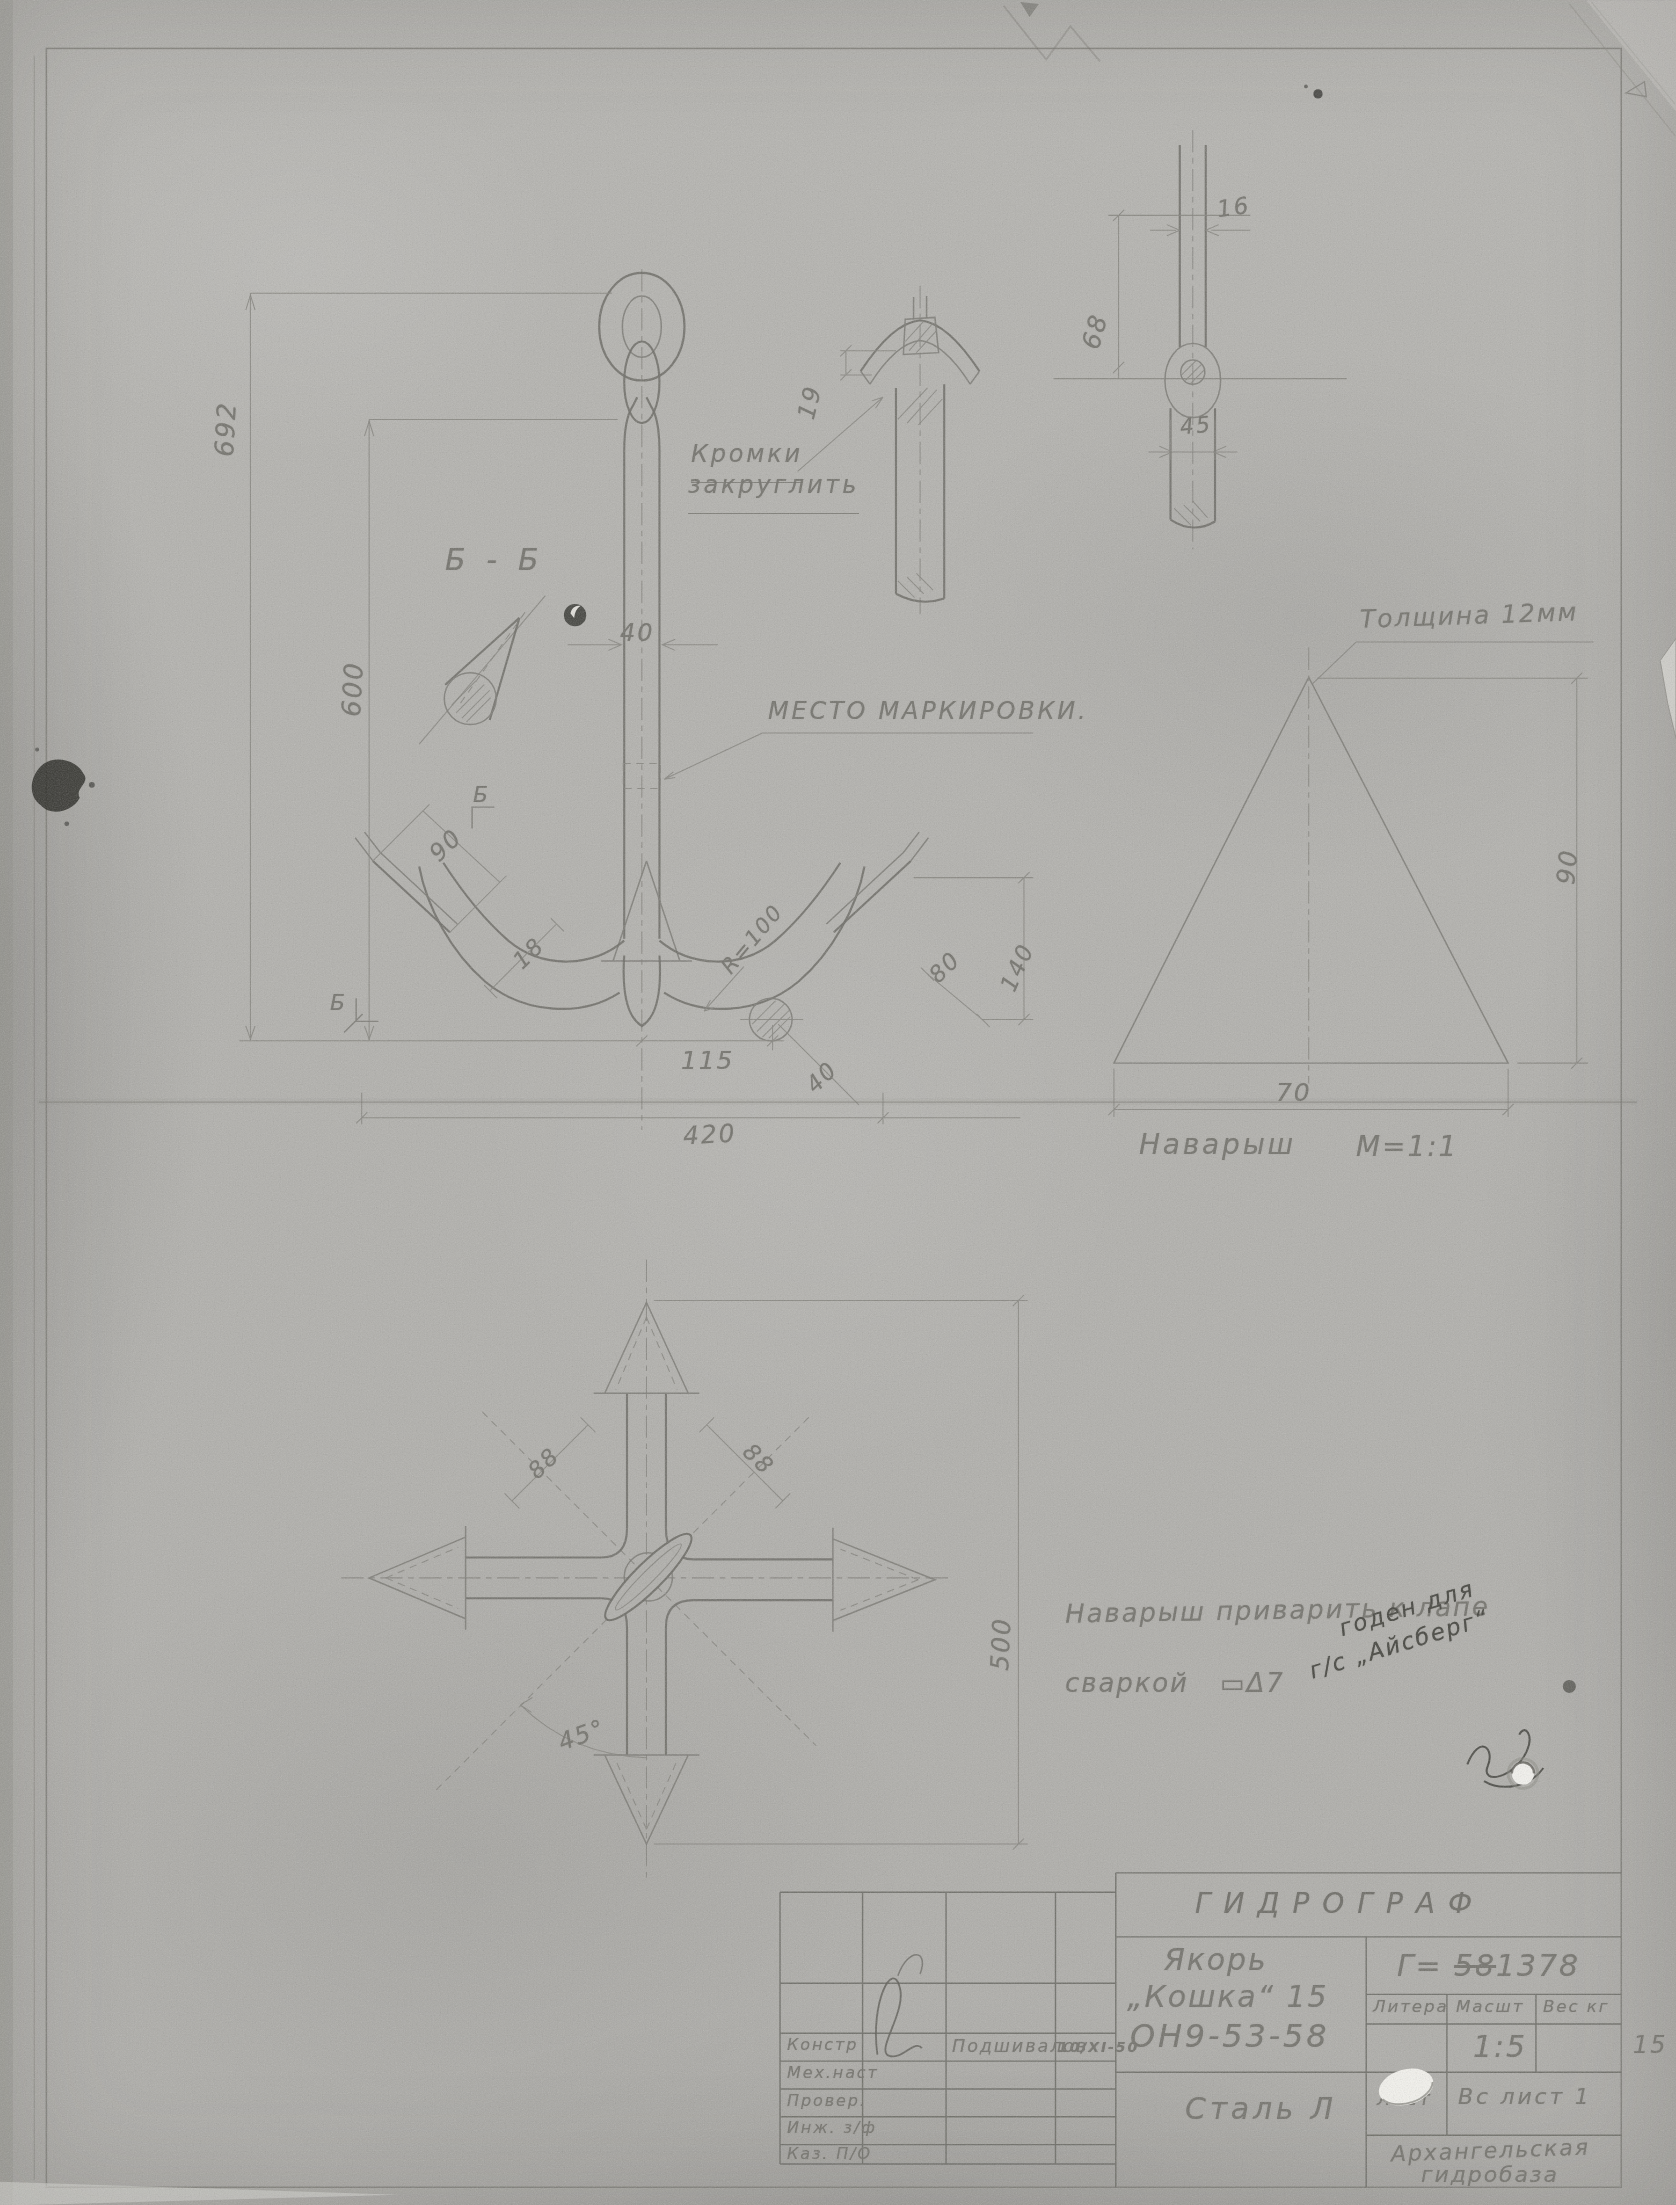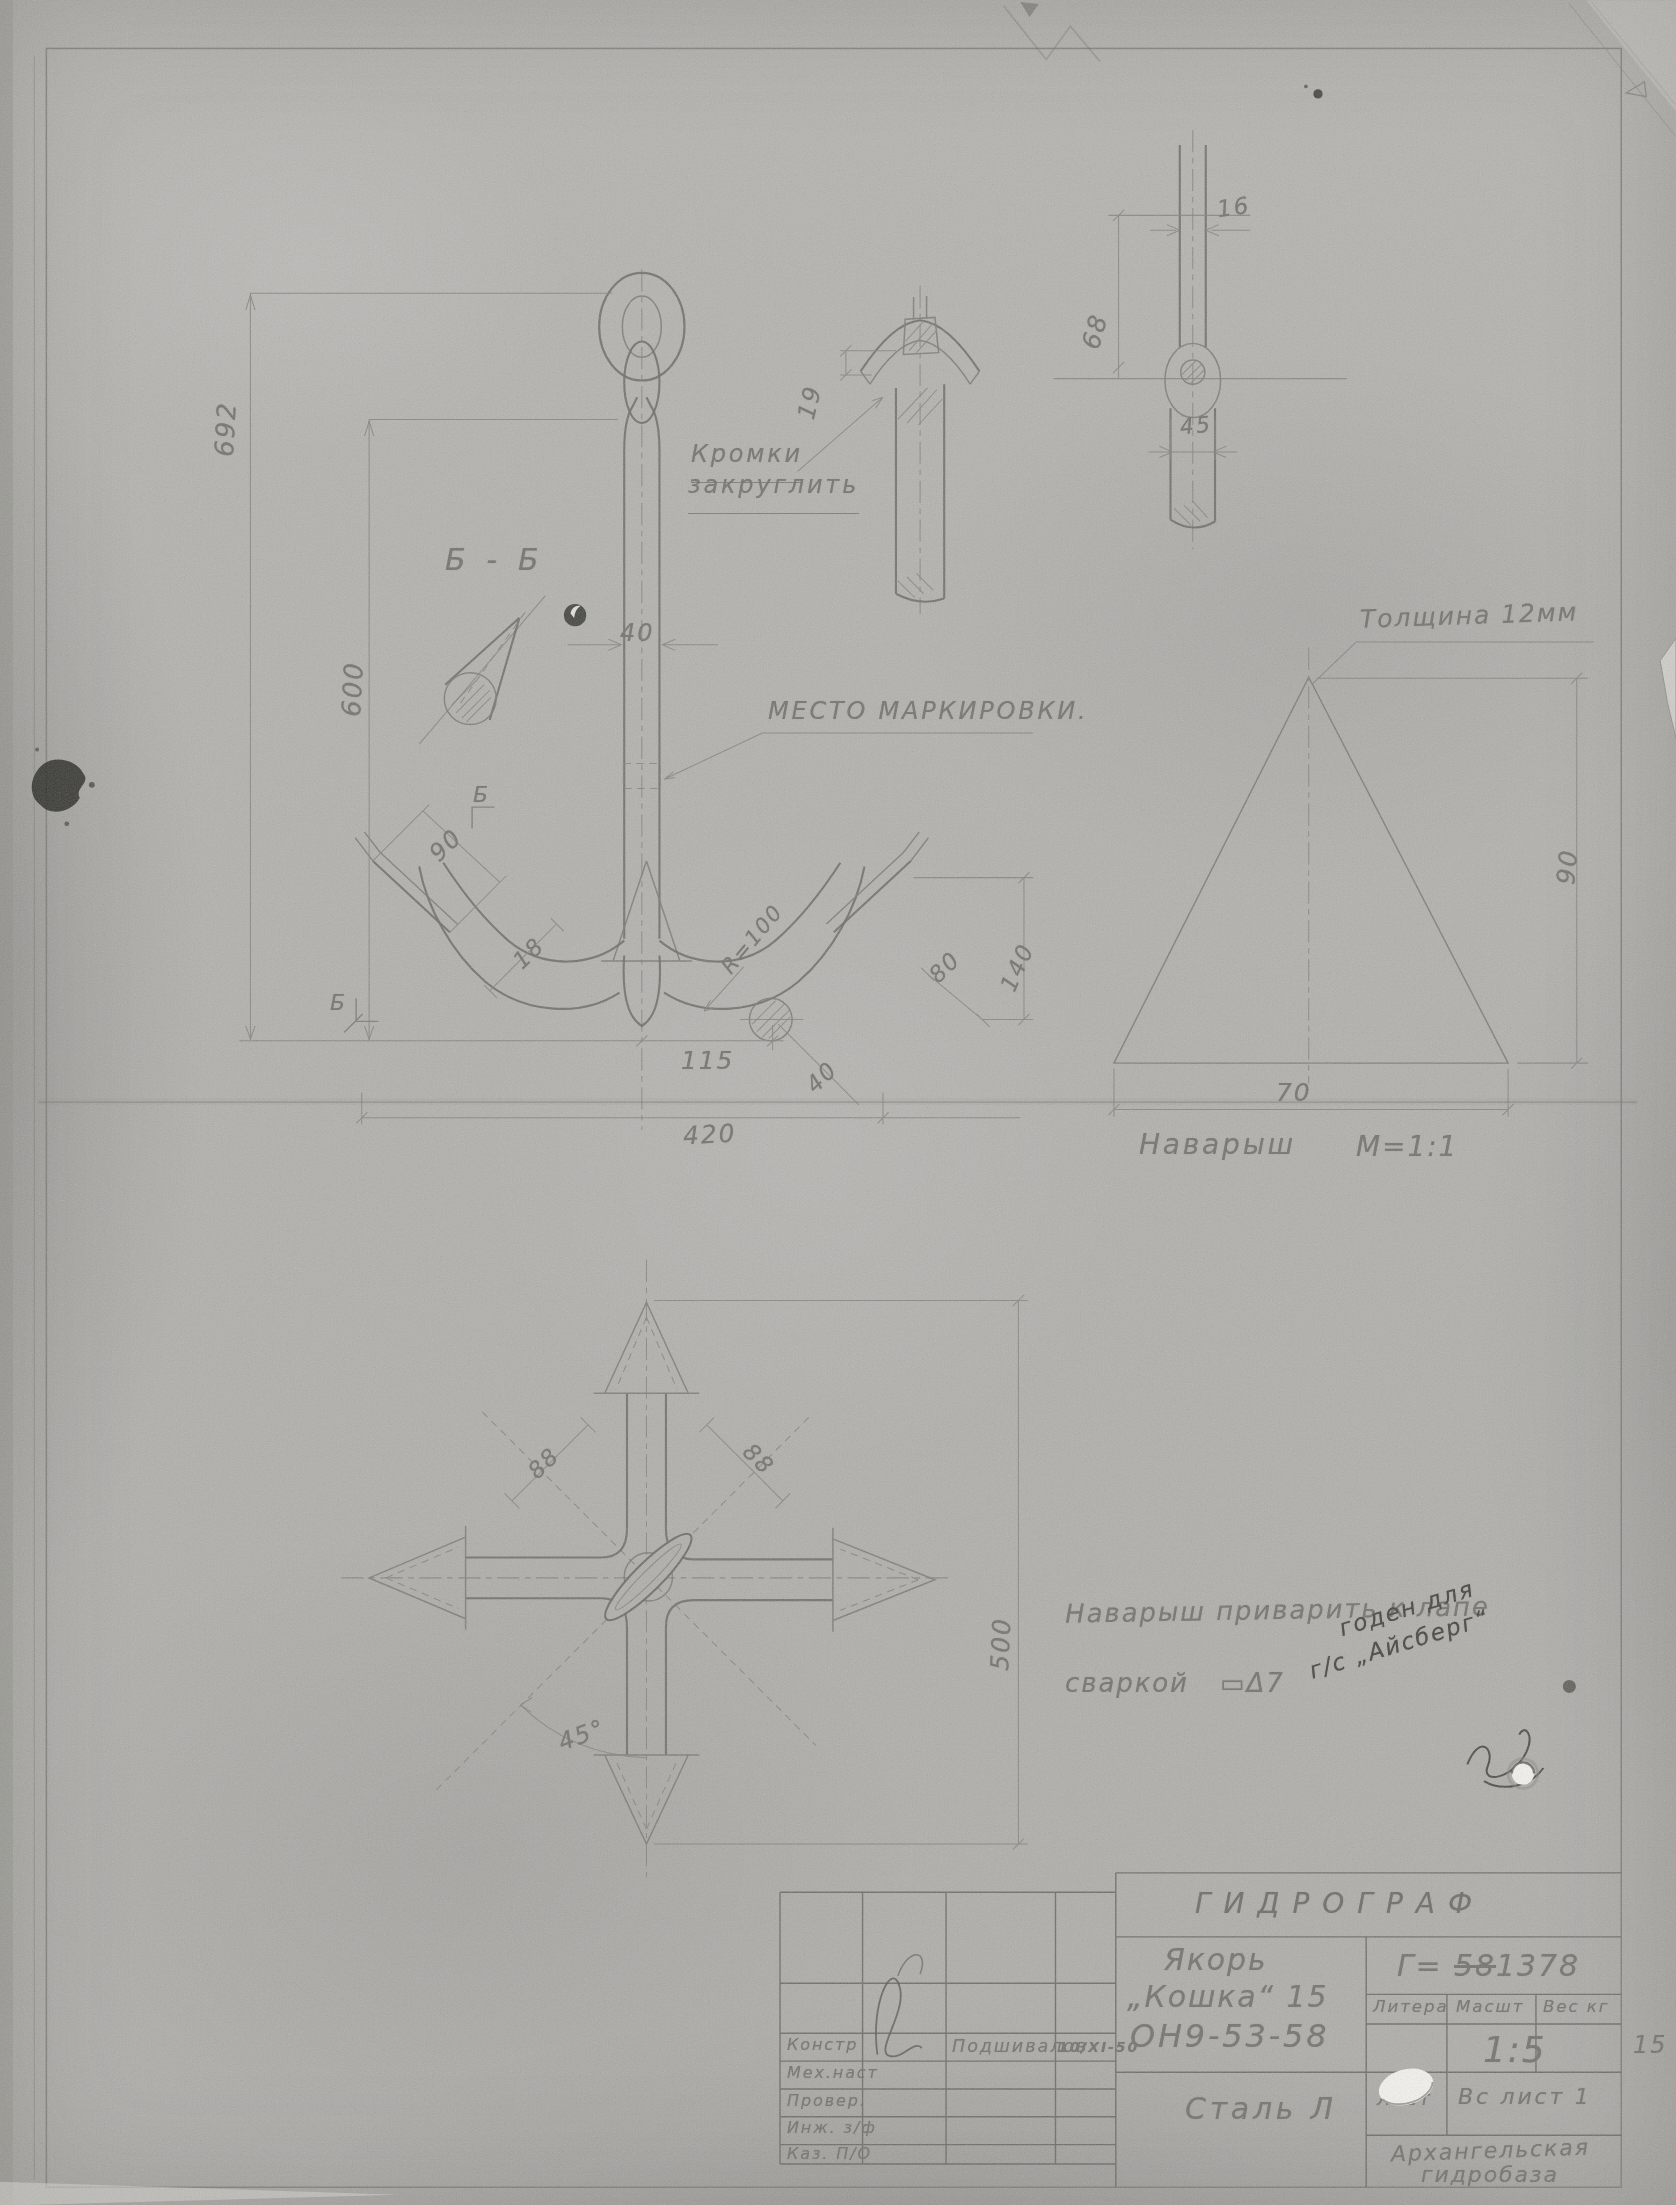--- a/index.html
+++ b/index.html
@@ -236,21 +236,21 @@
   <div class="lbl" style="left:1127px;top:1981px;font-size:30px;">„Кошка“ 15</div>
   <div class="lbl" style="left:1130px;top:2020px;font-size:32px;letter-spacing:2.8px;">ОН9-53-58</div>
   <div class="lbl" style="left:1185px;top:2093px;font-size:30px;letter-spacing:3.7px;">Сталь Л</div>
   <div class="lbl" style="left:1397px;top:1950px;font-size:30px;letter-spacing:1.9px;">
     <span>Г=</span>
     <span class="strike">58</span><span>1378</span>
   </div>
   <div class="lbl" style="left:1373px;top:1998px;font-size:16.7px;">Литера</div>
   <div class="lbl" style="left:1456px;top:1998px;font-size:16.7px;">Масшт</div>
   <div class="lbl" style="left:1543px;top:1998px;font-size:16.7px;">Вес кг</div>
-  <div class="lbl" style="left:1473px;top:2031px;font-size:36px;margin-left:10px;">1:5</div>
+  <div class="lbl" style="left:1473px;top:2031px;font-size:30px;">1:5</div>
   <div class="lbl" style="left:1633px;top:2033px;font-size:24px;">15 кг</div>
   <div class="lbl" style="left:1377px;top:2089px;font-size:18.6px;">Лист</div>
   <div class="lbl" style="left:1458px;top:2085px;font-size:22px;letter-spacing:2.8px;">Вс лист 1</div>
   <div class="lbl" style="left:1391px;top:2139px;font-size:22px;transform:rotate(-2deg);">Архангельская</div>
   <div class="lbl" style="left:1421px;top:2163px;font-size:22px;">гидробаза</div>
 
   <div class="lbl" style="left:787px;top:2037px;font-size:16px;">Констр</div>
   <div class="lbl" style="left:787px;top:2065px;font-size:16px;">Мех.наст</div>
   <div class="lbl" style="left:787px;top:2093px;font-size:16px;">Провер.</div>
   <div class="lbl" style="left:787px;top:2120px;font-size:16px;">Инж. з/ф</div>

